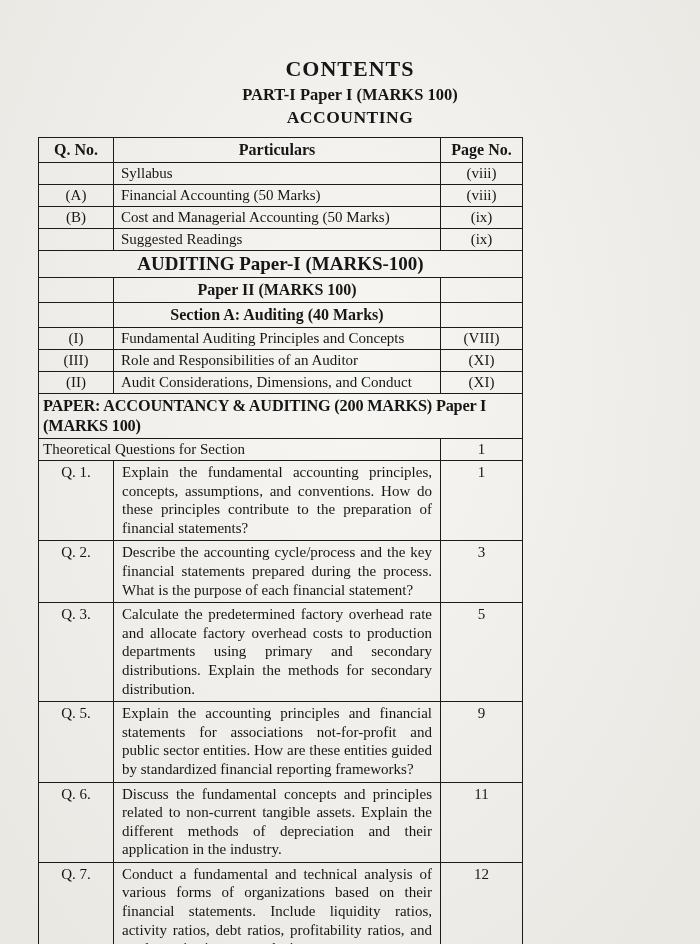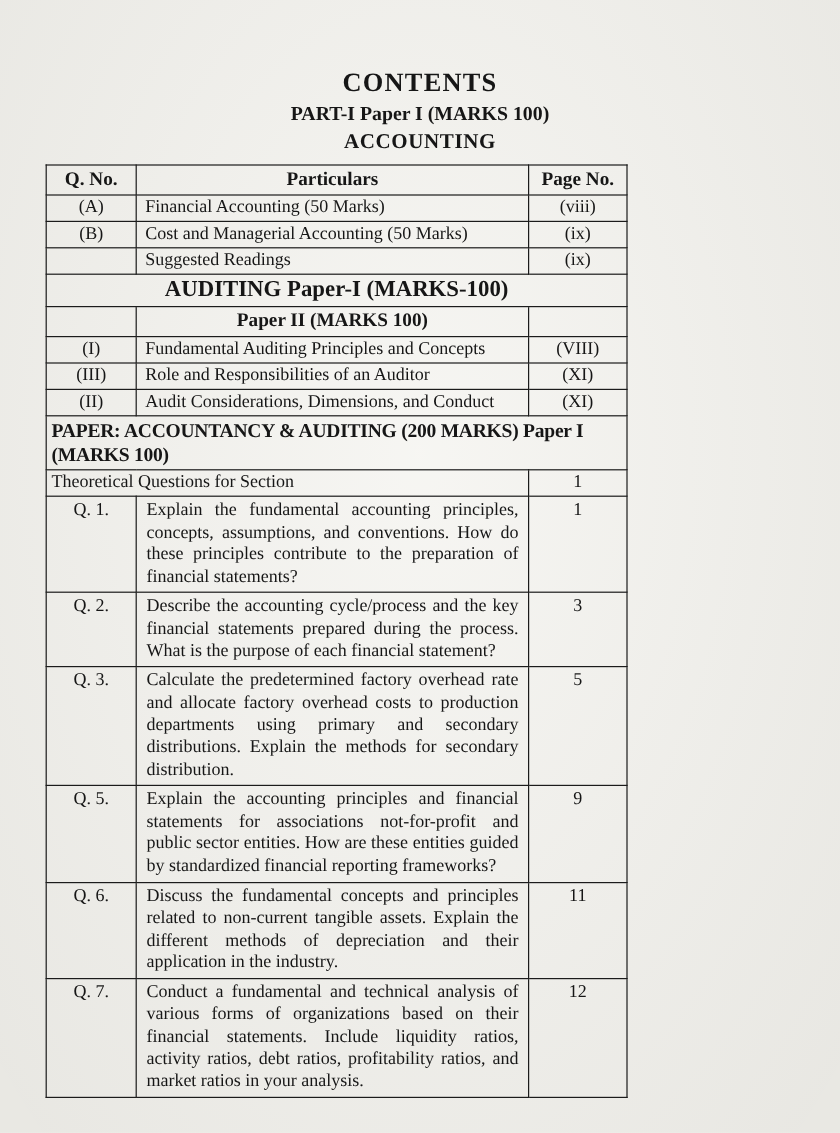--- a/index.html
+++ b/index.html
@@ -123,40 +123,50 @@
     </colgroup>
     <thead>
       <tr>
         <th>Q. No.</th>
         <th>Particulars</th>
         <th>Page No.</th>
       </tr>
     </thead>
     <tbody>
         <tr>
+          <td class="qno"></td>
+          <td class="txt">Syllabus</td>
+          <td class="pg">(viii)</td>
+        </tr>
+        <tr>
           <td class="qno">(A)</td>
           <td class="txt">Financial Accounting (50 Marks)</td>
           <td class="pg">(viii)</td>
         </tr>
         <tr>
           <td class="qno">(B)</td>
           <td class="txt">Cost and Managerial Accounting (50 Marks)</td>
           <td class="pg">(ix)</td>
         </tr>
         <tr>
           <td class="qno"></td>
           <td class="txt">Suggested Readings</td>
           <td class="pg">(ix)</td>
         </tr>
         <tr>
           <td class="banner-c" colspan="3">AUDITING Paper-I (MARKS-100)</td>
         </tr>
         <tr>
           <td class="qno empty"></td>
           <td class="sec">Paper II (MARKS 100)</td>
+          <td class="pg empty"></td>
+        </tr>
+        <tr>
+          <td class="qno empty"></td>
+          <td class="sec">Section A: Auditing (40 Marks)</td>
           <td class="pg empty"></td>
         </tr>
         <tr>
           <td class="qno">(I)</td>
           <td class="txt">Fundamental Auditing Principles and Concepts</td>
           <td class="pg">(VIII)</td>
         </tr>
         <tr>
           <td class="qno">(III)</td>
           <td class="txt">Role and Responsibilities of an Auditor</td>

